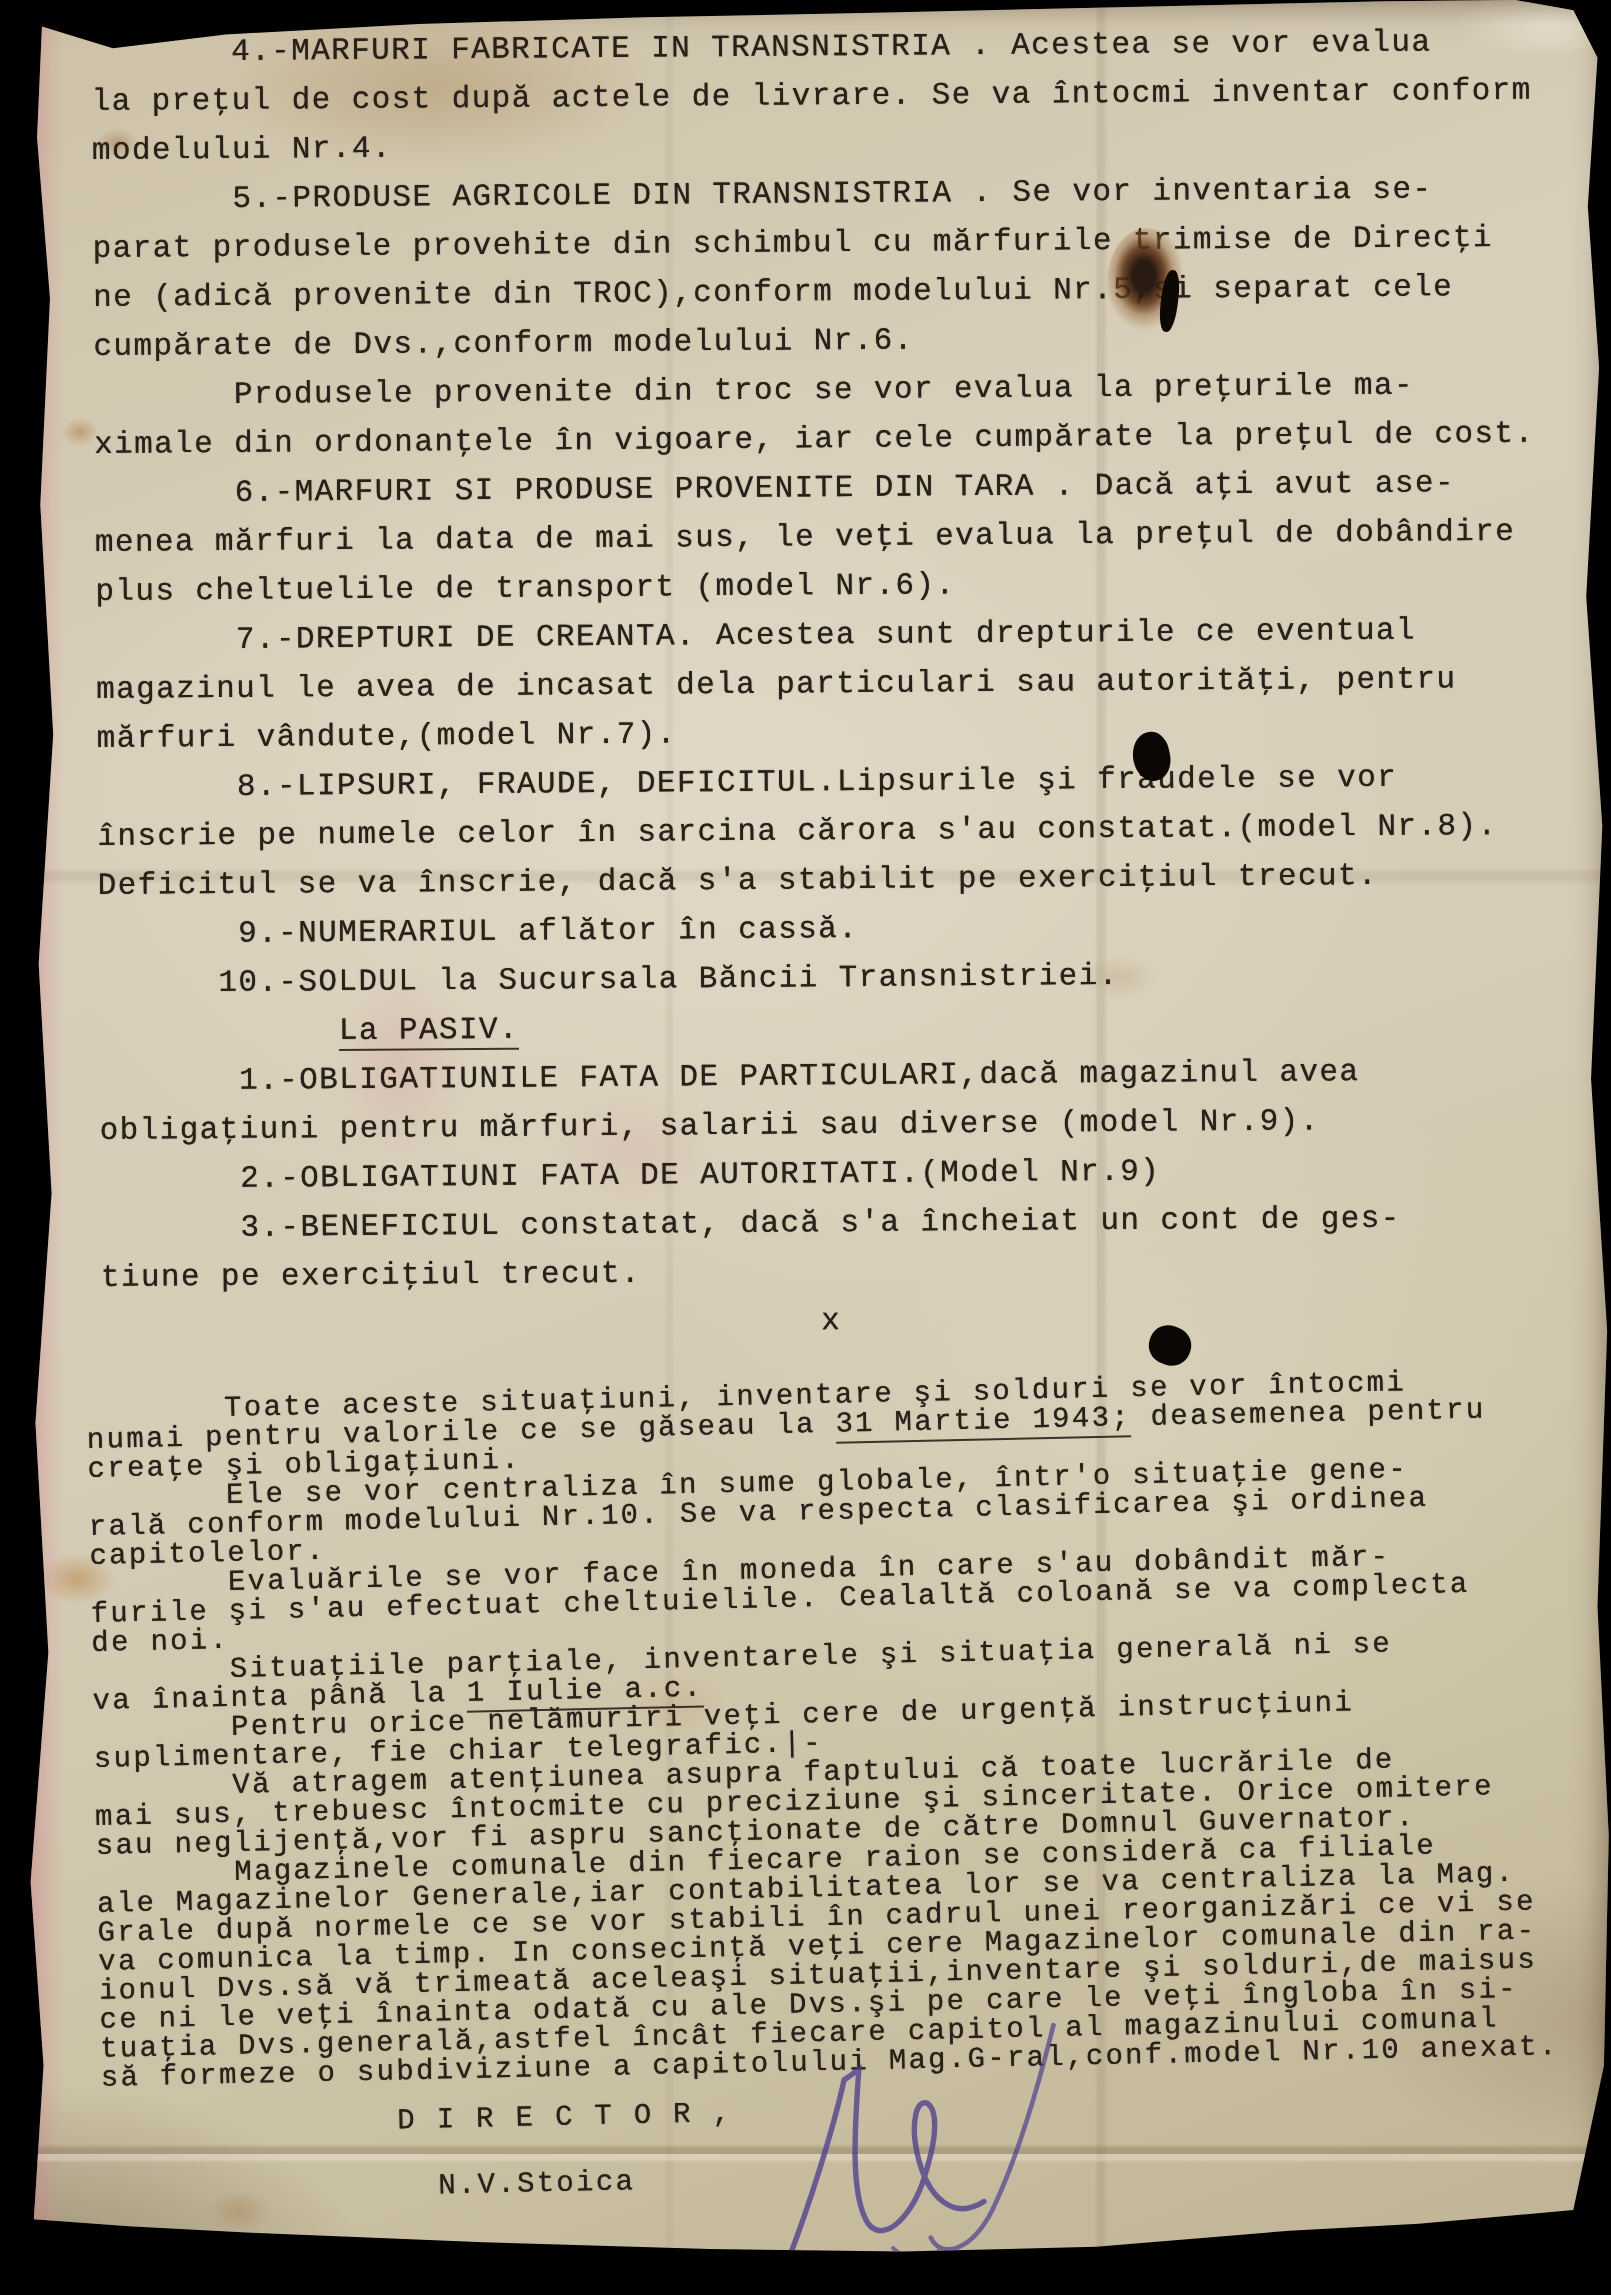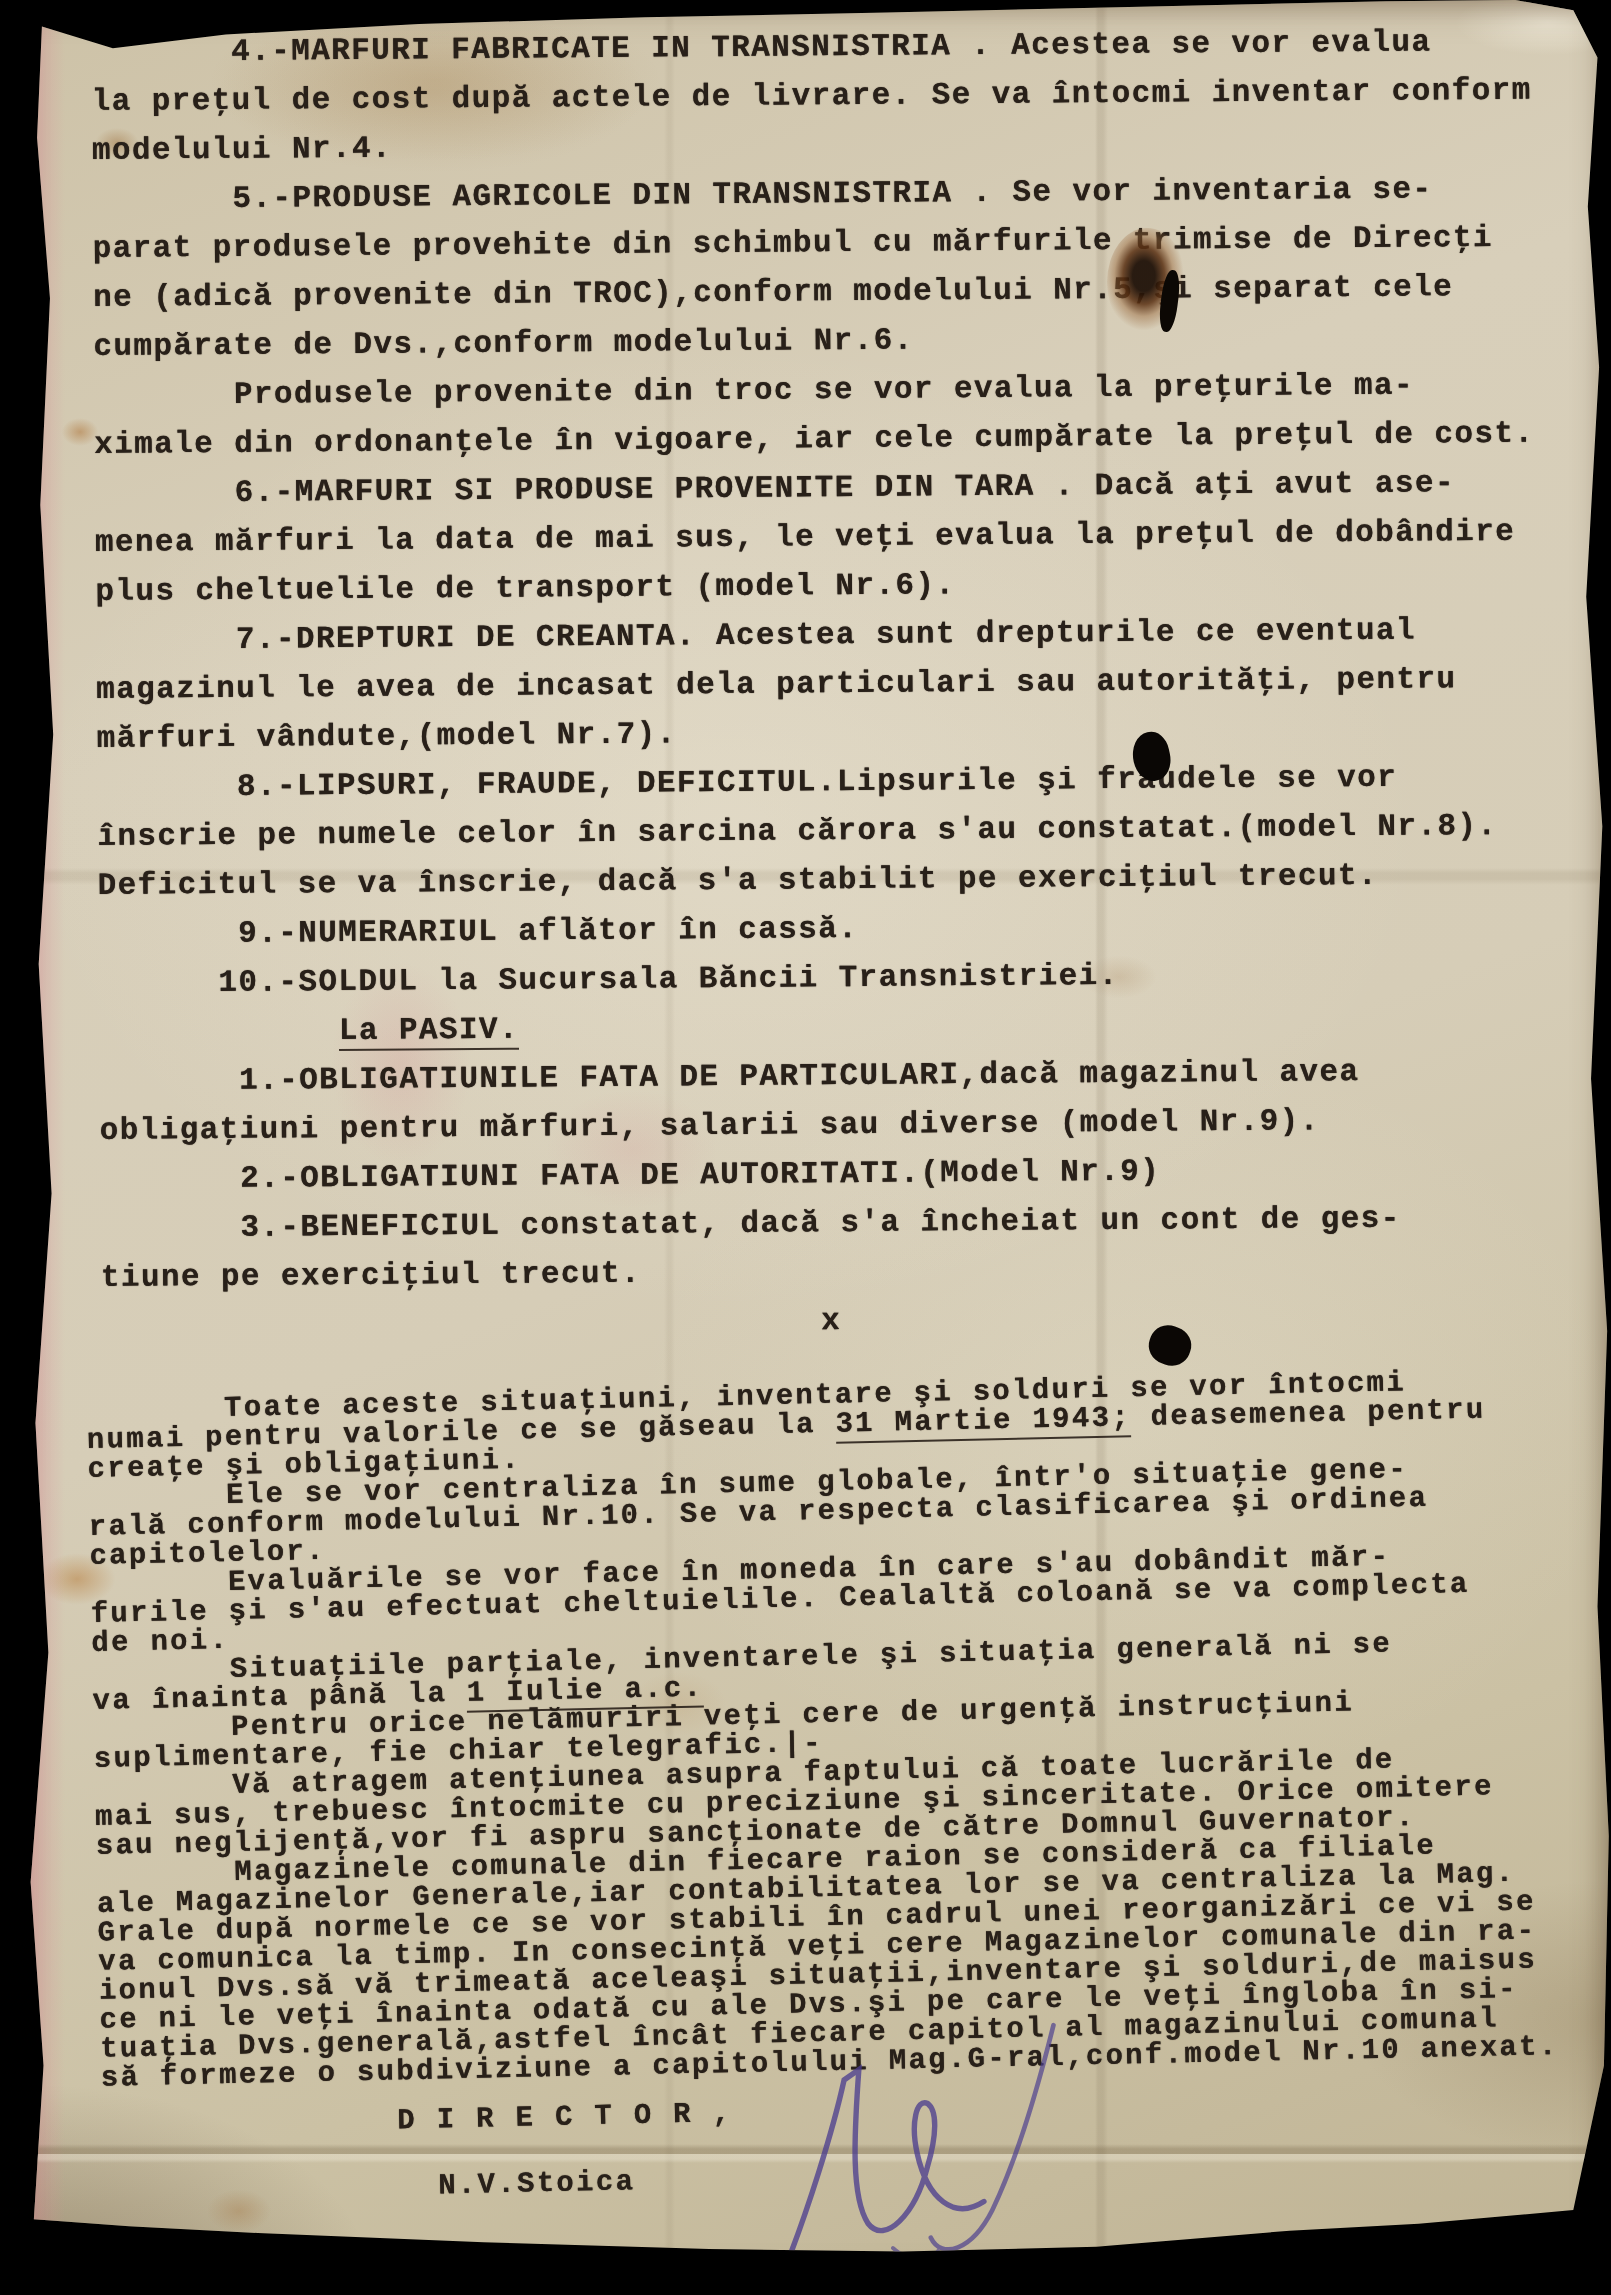--- a/index.html
+++ b/index.html
@@ -1,17 +1,17 @@
 <!DOCTYPE html>
 <html style="font-size:12.3px"><head>
 <meta charset="utf-8">
 <title>Document</title>
 <style>
   html,body{margin:0;padding:0;width:1612px;height:2295px;background:#000;overflow:hidden;}
-  .wrap{position:relative;width:1612px;height:2295px;background:#000;font-weight:bold;}
+  .wrap{position:relative;width:1612px;height:2295px;background:#000;}
   .paper{
     position:absolute;inset:0;
     background:
       radial-gradient(1002px 694px at 45% 36%, rgba(246,241,226,.30), transparent 70%),
       radial-gradient(694px 540px at 70% 62%, rgba(240,236,220,.22), transparent 72%),
       radial-gradient(324px 116px at 27% 3.5%, rgba(160,120,62,.18), transparent 70%),
       radial-gradient(478px 293px at 2% 100%, rgba(74,54,32,.38), transparent 72%),
       radial-gradient(370px 200px at 100% 88%, rgba(120,98,62,.25), transparent 70%),
       linear-gradient(160deg,#cdc2a7 0%,#d8cfba 28%,#d6cdb7 52%,#cbc1a4 78%,#bfb394 100%);
     clip-path:polygon(2.6% 1.15%,7% 2.1%,14% 1.5%,26% 1.05%,40% 0.75%,55% 0.55%,70% 0.3%,86% 0.05%,94% 0%,97.6% 0.45%,99.1% 2.5%,98.5% 9%,99.2% 16%,98.4% 26%,99.4% 36%,98.7% 47%,99.7% 58%,99.1% 70%,99.8% 80%,99.5% 90%,97.6% 96.3%,88% 96.9%,80% 97.2%,68% 97.9%,56% 98.1%,44% 98%,30% 97.7%,16% 97.3%,8% 97%,2.1% 96.7%,2.7% 90%,1.9% 82%,3% 72%,2.2% 62%,3.2% 52%,2.4% 42%,3.3% 32%,2.5% 22%,3.1% 13%,2.3% 6%);

